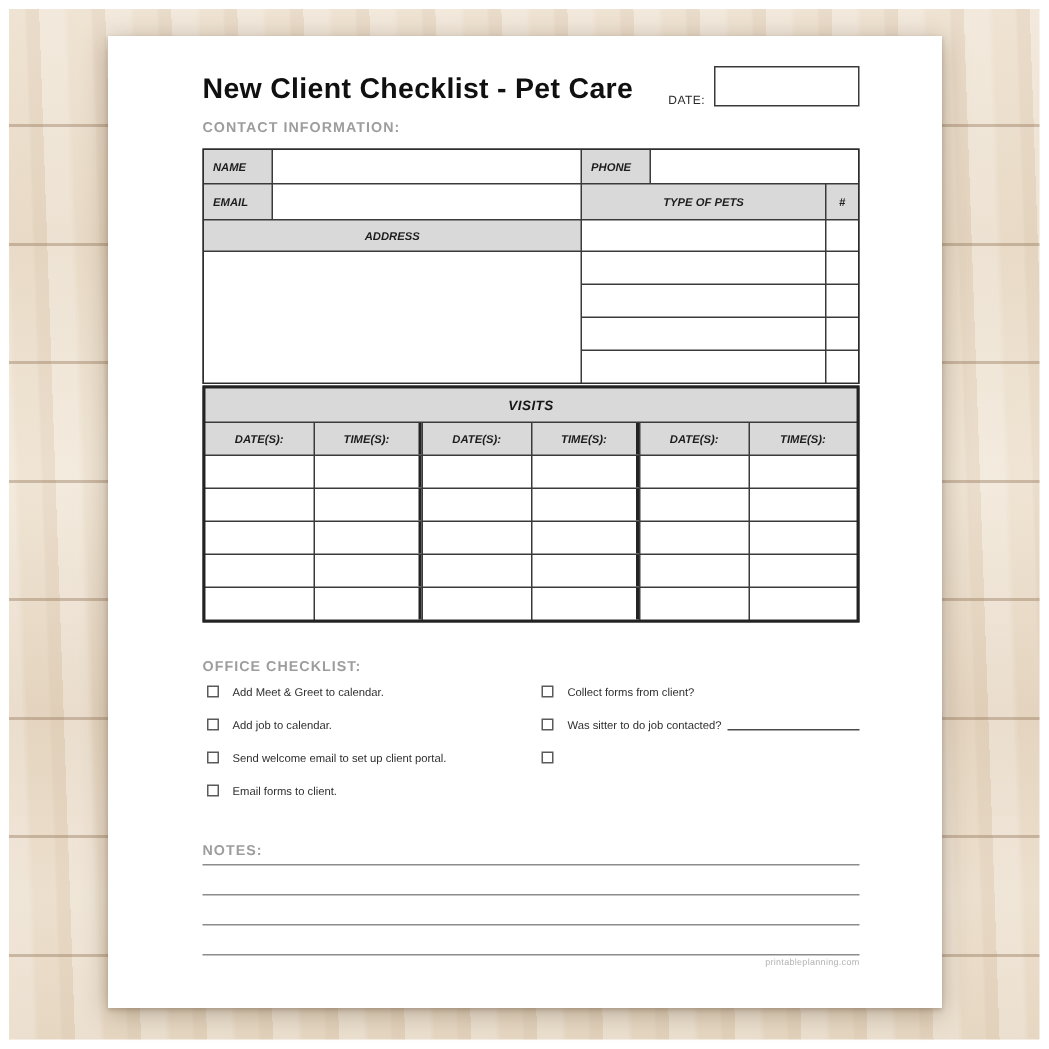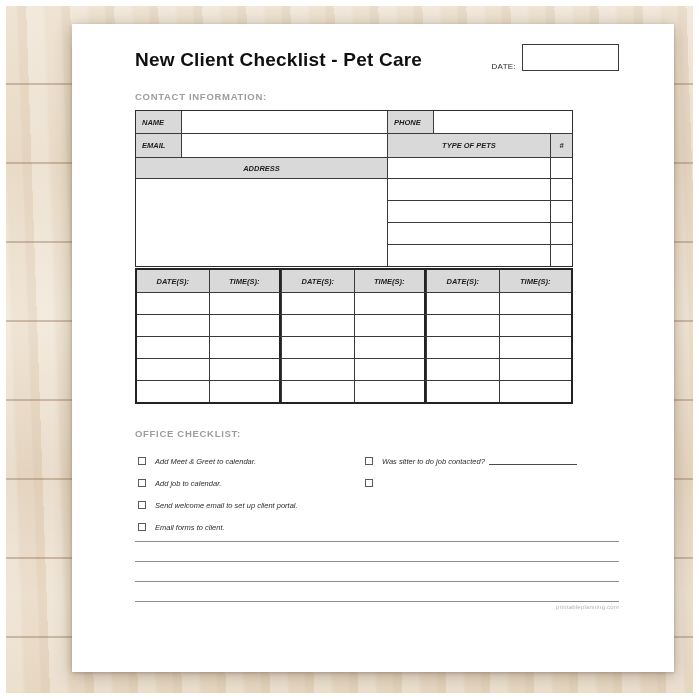--- a/index.html
+++ b/index.html
@@ -9,33 +9,33 @@
   .frame { position:relative; width:699px; height:699px; background:#ffffff; padding:6px; }
   .wood {
     position:relative; width:100%; height:100%;
     background:
       repeating-linear-gradient(180deg, rgba(0,0,0,0) 0px, rgba(0,0,0,0) 77px, rgba(146,116,88,.40) 77px, rgba(146,116,88,.40) 79px),
       repeating-linear-gradient(88deg, rgba(255,255,255,.22) 0 16px, rgba(0,0,0,0) 20px 34px, rgba(187,156,124,.10) 36px 44px),
       linear-gradient(180deg, #efe3d3 0%, #e8dac6 22%, #f0e5d5 45%, #e4d4bf 68%, #ecdfcd 86%, #e6d7c2 100%);
   }
 
   .paper {
-    position:absolute; left:66px; top:18px; width:602px; height:648px;
+    position:absolute; left:66px; top:18px; width:556px; height:648px;
     background:#ffffff; box-shadow:0 3px 16px rgba(92,70,48,.38), 0 1px 3px rgba(92,70,48,.28);
     padding:20px 55px 4px 63px;
   }
 
   .header-row { display:flex; justify-content:space-between; align-items:flex-start; }
   .title { font-size:19px; font-weight:bold; color:#101010; letter-spacing:.2px; margin-top:5px; }
   .date-area { display:flex; align-items:flex-end; }
   .date-label { font-size:8px; color:#2a2a2a; margin-right:6px; letter-spacing:.3px; }
   .date-box { width:97px; height:27px; border:1px solid #3a3a3a; background:#fff; }
 
   .sec-head { font-size:9.5px; font-weight:bold; color:#9d9d9d; letter-spacing:.7px; }
-  .sec-head.contact { margin-top:20px; margin-bottom:8px; }
+  .sec-head.contact { margin-top:9px; margin-bottom:8px; }
   .sec-head.visits  { margin-top:26px; margin-bottom:8px; }
   .sec-head.office  { margin-top:24px; }
 
   
   .ct {
     display:grid; width:438px;
     grid-template-columns:45px 205px 45px 116px 1fr;
     grid-template-rows:22px 23px 20px repeat(4,21px);
     gap:1px; background:#3a3a3a; border:1.5px solid #2d2d2d;
   }
@@ -56,21 +56,21 @@
     grid-template-rows:22px 21px; grid-auto-rows:21px;
     gap:1px; background:#3a3a3a; border:2px solid #232323;
   }
   .vt > div { background:#ffffff; }
   .v-head { grid-column:1/7; display:flex; align-items:center; justify-content:center;
             font-size:9px; font-weight:bold; color:#161616; letter-spacing:.3px; }
   .v-col { display:flex; align-items:center; justify-content:center; font-size:7.5px; font-weight:bold; color:#1d1d1d; }
   .thick-right { border-right:2px solid #232323; }
 
   
-  .check-wrap { display:flex; margin-top:11px; margin-left:3px;font-style:italic; }
+  .check-wrap { display:flex; margin-left:3px; }
   .check-col-left  { width:227px; }
   .check-col-right { flex:1; }
   .check-row { display:flex; align-items:center; height:22px; }
   .checkbox { width:8px; height:8px; border:1px solid #5a5a5a; background:#fff; flex:none; margin-right:9px; }
   .check-label { font-size:7.5px; color:#2e2e2e; white-space:nowrap; }
   .blank-line { display:inline-block; width:88px; height:8px; border-bottom:1px solid #4a4a4a; margin-left:4px; }
 
   
   .sec-head.notes { margin-top:24px; }
   .note-line { height:20px; border-bottom:1px solid #8c8c8c; }
@@ -112,20 +112,21 @@
           <div style="grid-area: 5 / 3 / 6 / 5;"></div>
           <div style="grid-area: 5 / 5 / 6 / 6;"></div>
           <div style="grid-area: 6 / 3 / 7 / 5;"></div>
           <div style="grid-area: 6 / 5 / 7 / 6;"></div>
           <div style="grid-area: 7 / 3 / 8 / 5;"></div>
           <div style="grid-area: 7 / 5 / 8 / 6;"></div>
         </div>
 
 
       <div class="vt">
+        <div class="v-head gbg">VISITS</div>
         <div class="v-col gbg">DATE(S):</div>
         <div class="v-col gbg thick-right">TIME(S):</div>
         <div class="v-col gbg">DATE(S):</div>
         <div class="v-col gbg thick-right">TIME(S):</div>
         <div class="v-col gbg">DATE(S):</div>
         <div class="v-col gbg">TIME(S):</div>
       <div></div>
           <div class="thick-right"></div>
           <div></div>
           <div class="thick-right"></div>
@@ -174,30 +175,35 @@
               <span class="check-label">Send welcome email to set up client portal.</span>
             </div>
             <div class="check-row">
               <span class="checkbox"></span>
               <span class="check-label">Email forms to client.</span>
             </div>
           </div>
         <div class="check-col-right" id="check-right">
             <div class="check-row">
               <span class="checkbox"></span>
+              <span class="check-label">Collect forms from client?</span>
+            </div>
+            <div class="check-row">
+              <span class="checkbox"></span>
               <span class="check-label">Was sitter to do job contacted?</span>
               <span class="blank-line"></span>
             </div>
             <div class="check-row">
               <span class="checkbox"></span>
               <span class="check-label"></span>
             </div>
           </div>
       </div>
 
+      <div class="sec-head notes">NOTES:</div>
       <div id="notes-lines">
           <div class="note-line"></div>
           <div class="note-line"></div>
           <div class="note-line"></div>
           <div class="note-line"></div>
         </div>
 
       <div class="watermark">printableplanning.com</div>
 
     </div>

